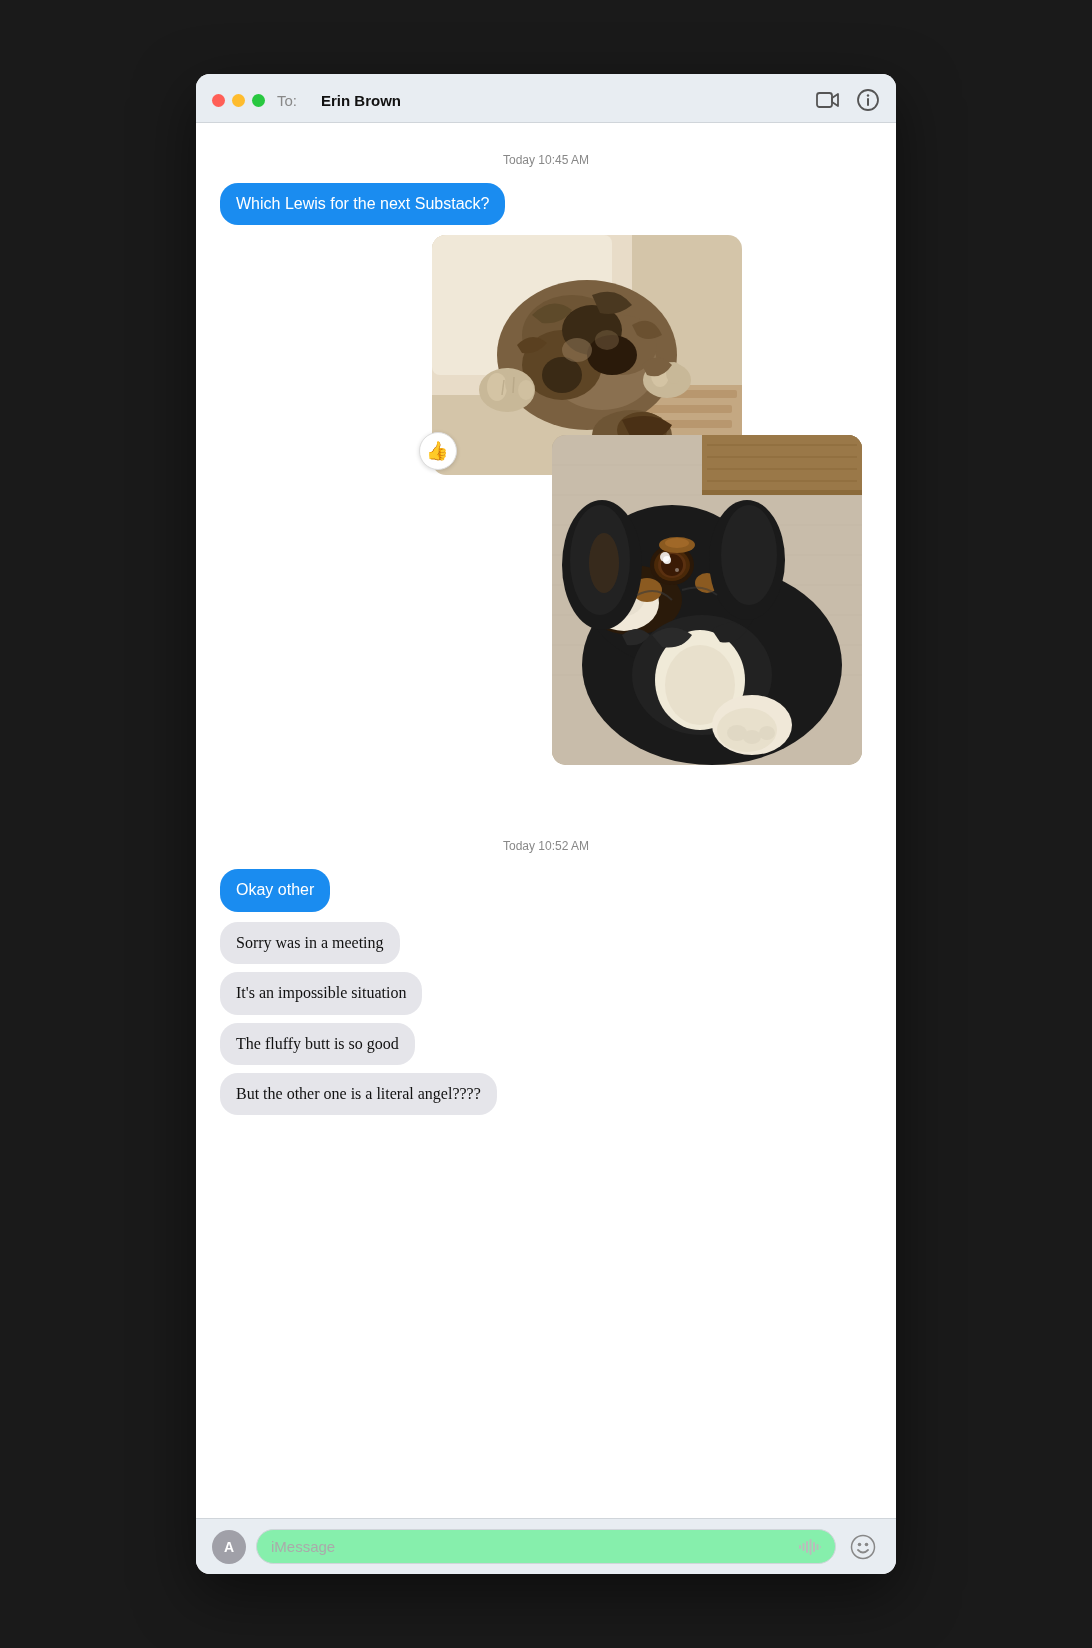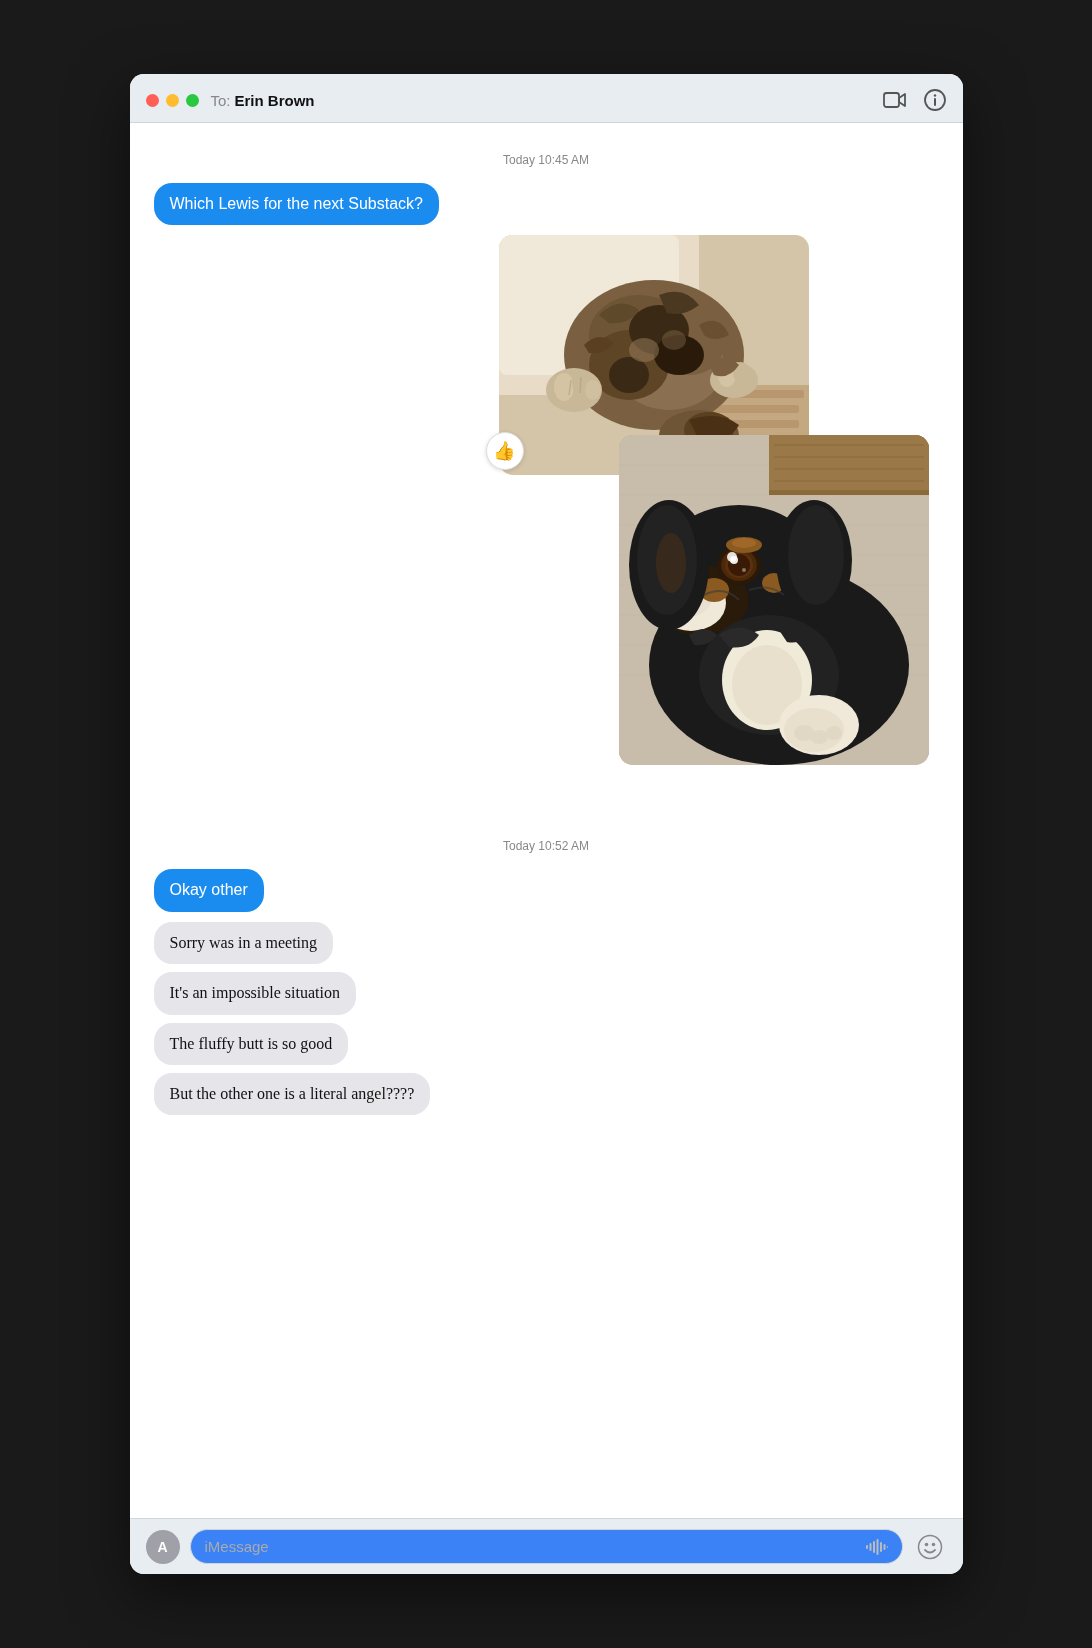--- a/index.html
+++ b/index.html
@@ -7,21 +7,21 @@
     body {
       background: #1a1a1a;
       display: flex;
       justify-content: center;
       align-items: center;
       min-height: 100vh;
       font-family: -apple-system, BlinkMacSystemFont, 'SF Pro Text', 'Helvetica Neue', sans-serif;
     }
 
     .window {
-      width: 833px;
+      width: 700px;
       min-height: 1500px;
       background: #ffffff;
       border-radius: 14px;
       overflow: hidden;
       box-shadow: 0 20px 60px rgba(0,0,0,0.5);
       display: flex;
       flex-direction: column;
     }
 
     
@@ -62,20 +62,21 @@
       color: #333;
     }
 
     .recipient-label {
       color: #888;
     }
 
     .recipient-name {
       font-weight: 600;
       color: #111;
+      margin-left: 20px;
     }
 
     .titlebar-right {
       display: flex;
       align-items: center;
       gap: 16px;
     }
 
     .icon-btn {
       color: #555;
@@ -218,21 +219,21 @@
       align-items: center;
       justify-content: center;
       color: white;
       font-size: 16px;
       cursor: pointer;
       flex-shrink: 0;
     }
 
     .message-input-wrapper {
       flex: 1;
-      background: #3b82f6;
+      background: #86efac;
       border-radius: 20px;
       border: 1px solid #d0d5da;
       display: flex;
       align-items: flex-end;
       padding: 8px 14px;
       gap: 10px;
     }
 
     .message-input-field {
       flex: 1;

